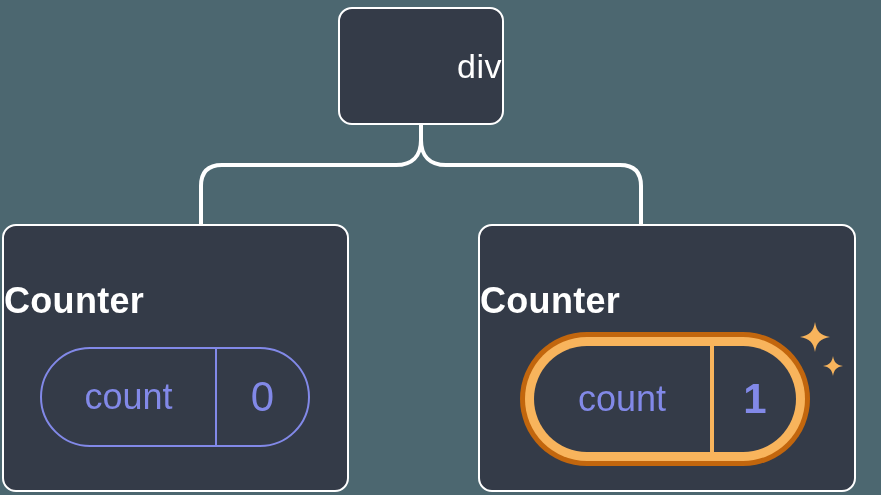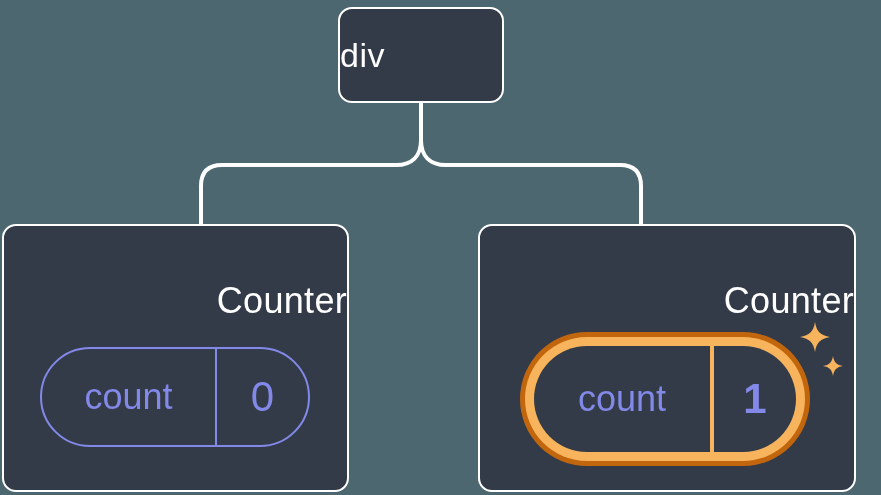--- a/index.html
+++ b/index.html
@@ -23,34 +23,34 @@
 
   .connector-svg{position:absolute;left:0;top:0;width:881px;height:495px;pointer-events:none;}
 
   .tree-node{
     position:absolute;
     background:var(--node-fill);
     border:2px solid var(--node-border);
     border-radius:14px;
   }
   .root-node{
-    left:338px;top:7px;width:166px;height:96px;
-    display:flex;align-items:center;justify-content:flex-start;
+    left:338px;top:7px;width:166px;height:118px;
+    display:flex;align-items:center;justify-content:flex-end;
   }
   .root-label{
     color:#fff;font-size:34px;font-weight:400;letter-spacing:0.5px;
   }
 
   .counter-node-left{left:2px;top:224px;width:347px;height:268px;}
   .counter-node-right{left:478px;top:224px;width:378px;height:268px;}
 
   .counter-title{
     position:absolute;left:0;right:0;top:54px;
-    text-align:right;color:#fff;
-    font-size:36px;font-weight:400;letter-spacing:0.3px;
+    text-align:left;color:#fff;
+    font-size:36px;font-weight:700;letter-spacing:0.3px;
   }
 
   
   .state-pill{
     position:absolute;left:36px;top:121px;
     width:270px;height:100px;
     border:2px solid var(--state-purple);
     border-radius:52px;
     display:flex;align-items:stretch;
     overflow:hidden;

